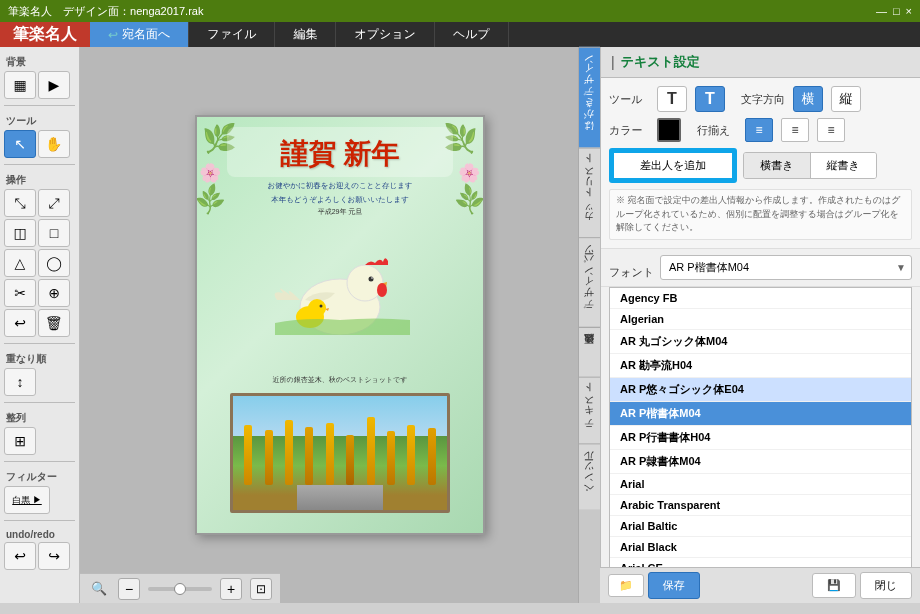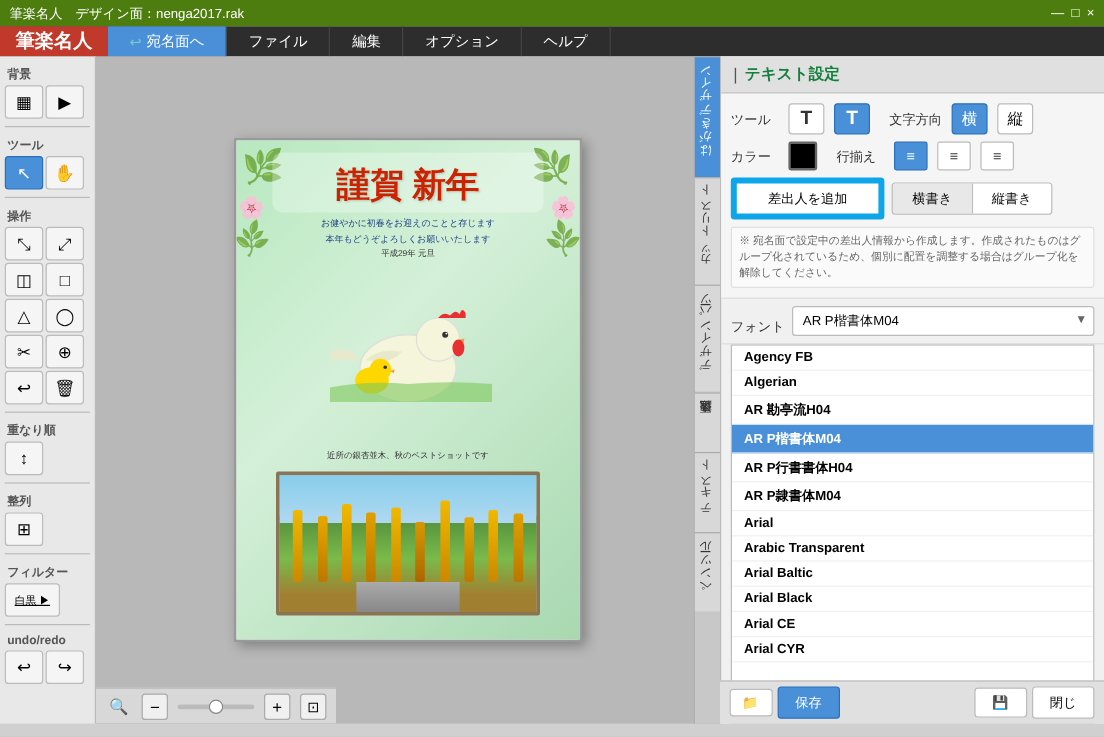--- a/index.html
+++ b/index.html
@@ -657,21 +657,23 @@
             <span class="font-select-arrow">▼</span>
           </div>
         </div>
       </div>
     </div>
 
     <div id="font-dropdown">
 
     <div class="font-option">Agency FB</div>
         <div class="font-option">Algerian</div>
+        <div class="font-option">AR 丸ゴシック体M04</div>
         <div class="font-option">AR 勘亭流H04</div>
+        <div class="font-option highlighted">AR P悠々ゴシック体E04</div>
         <div class="font-option selected">AR P楷書体M04</div>
         <div class="font-option">AR P行書書体H04</div>
         <div class="font-option">AR P隷書体M04</div>
         <div class="font-option">Arial</div>
         <div class="font-option">Arabic Transparent</div>
         <div class="font-option">Arial Baltic</div>
         <div class="font-option">Arial Black</div>
         <div class="font-option">Arial CE</div>
         <div class="font-option">Arial CYR</div>
       </div>

